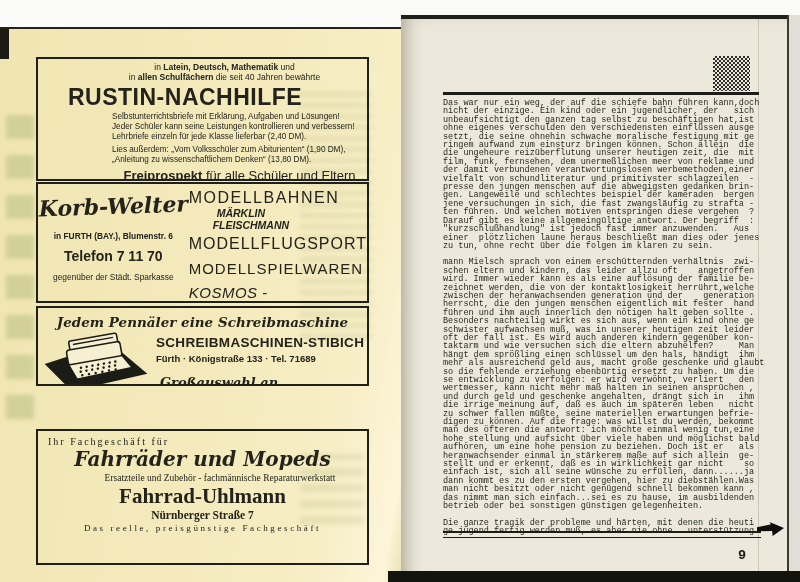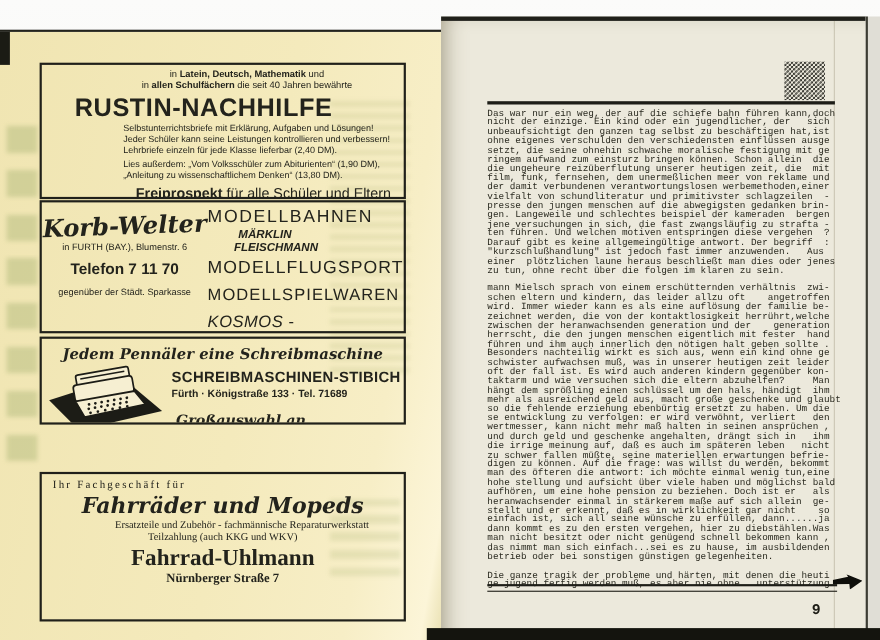--- a/index.html
+++ b/index.html
@@ -50,21 +50,21 @@
   .r-title { font-size:23px; font-weight:800; letter-spacing:0.5px; margin:1px 0 1px 30px; }
   .r-small { margin-left:74px; font-size:8.2px; line-height:10px; }
   .r-extra { margin:3px 0 0 74px; font-size:8.2px; line-height:10px; }
   .r-prospect { margin:3px 0 0 74px; font-size:13px;text-align:center; }
   .r-footer { margin:3px 0 0 30px; font-size:13px; font-weight:800; letter-spacing:1.4px; }
 
   
   .kw-wrap { display:flex; }
   .kw-left { width:162px; text-align:center; padding-top:9px; }
   .kw-name { font-family:"DejaVu Serif", serif; font-style:italic; font-weight:bold; font-size:22px; transform:rotate(-2deg); }
-  .kw-addr { font-size:8.4px; font-weight:normal; }
+  .kw-addr { margin-top:12px; font-size:8.4px; font-weight:bold; }
   .kw-phone { margin-top:7px; font-size:14px; font-weight:bold; }
   .kw-loc { margin-top:8px; font-size:8.4px; }
   .kw-right { flex:1; padding-top:5px; }
   .kw-p1 { font-size:16px; letter-spacing:1.5px; font-weight:500; }
   .kw-p2 { font-size:10.5px; font-style:italic; font-weight:bold; margin-left:28px; }
   .kw-p3 { font-size:10.5px; font-style:italic; font-weight:bold; margin-left:24px; }
   .kw-p4 { font-size:16px; letter-spacing:1px; font-weight:500; margin-top:4px; }
   .kw-p5 { font-size:15px; letter-spacing:1px; font-weight:500; margin-top:7px; }
   .kw-p6 { font-size:15px; letter-spacing:0.5px; font-weight:500; margin-top:7px; }
   .kw-p6 .it { font-style:italic; }
@@ -186,23 +186,23 @@
           <div class="st-line1">Großauswahl an Büromaschinen</div>
         </div>
       </div>
       <div class="st-line2">Spezialgeschäft für Maschinen-Vermietung</div>
     </div>
 
     <div class="ad ad-uhlmann">
       <div class="uh-intro">Ihr Fachgeschäft für</div>
       <div class="uh-head">Fahrräder und Mopeds</div>
       <div class="uh-l1">Ersatzteile und Zubehör - fachmännische Reparaturwerkstatt</div>
-      <div class="uh-l2">Teilzahlung (auch KKG und WKV)</div>
       <div class="uh-name">Fahrrad-Uhlmann</div>
       <div class="uh-street">Nürnberger Straße 7</div>
+      <div class="uh-slogan">Das reelle, preisgünstige Fachgeschäft</div>
     </div>
   </div>
 
   <div class="right-page">
     <div class="rp-crease"></div>
     <div class="halftone"></div>
     <div class="rp-rule"></div>
     <div class="rp-text">
       <p>Das war nur ein weg, der auf die schiefe bahn führen kann,doch
 nicht der einzige. Ein kind oder ein jugendlicher, der   sich

